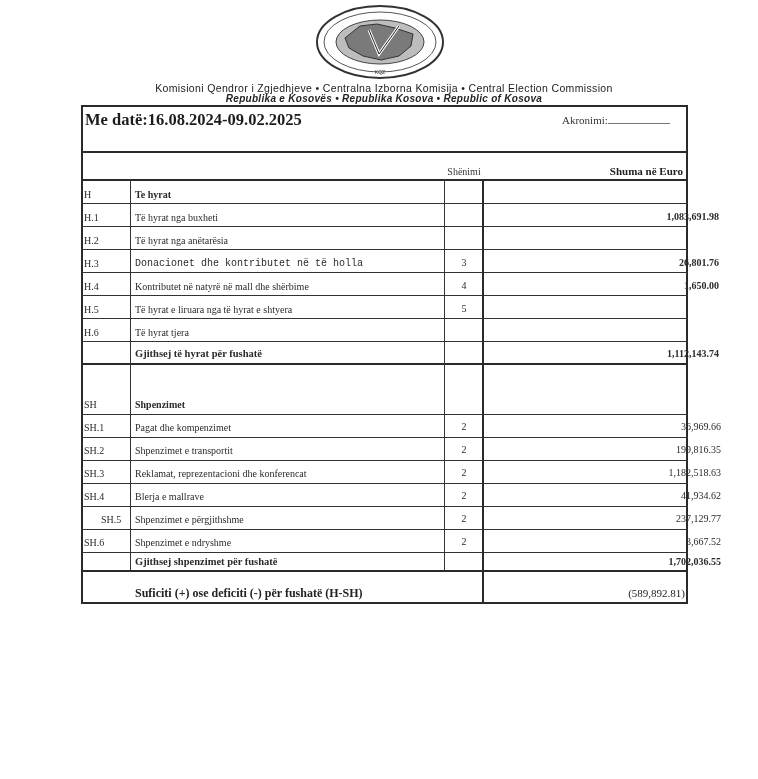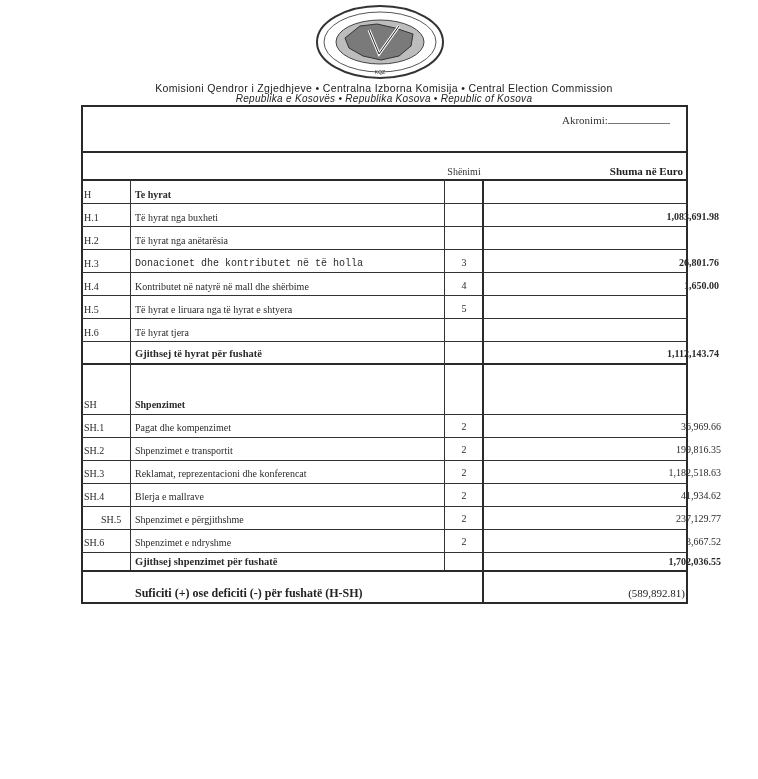--- a/index.html
+++ b/index.html
@@ -11,21 +11,21 @@
     position: absolute; left: 315px; top: 4px; width: 130px; height: 76px;
   }
   .org-line1 {
     position: absolute; left: 78px; top: 82px; width: 612px; text-align: center;
     font-family: "Liberation Sans", sans-serif; font-size: 10.5px; letter-spacing: 0.35px;
     color: #222; white-space: nowrap;
   }
   .org-line2 {
     position: absolute; left: 78px; top: 93px; width: 612px; text-align: center;
     font-family: "Liberation Sans", sans-serif; font-size: 10px; font-style: italic;
-    letter-spacing: 0.3px; color: #222; white-space: nowrap;
+    letter-spacing: 0.3px; color: #222; white-space: nowrap; font-weight: bold;
   }
   .frame {
     position: absolute; left: 81px; top: 105px; width: 607px; height: 499px;
     border: 2px solid #2a2a2a; box-sizing: border-box;
   }
   .title-block {
     position: absolute; left: 85px; top: 109px;
     font-family: "Liberation Serif", serif; font-weight: bold; font-size: 16.5px; line-height: 21px;
     color: #1c1c1c;
   }
@@ -64,20 +64,21 @@
     <text x="65" y="70" font-size="5" text-anchor="middle" fill="#333" font-family="Liberation Sans, sans-serif">KQZ</text>
   </svg>
 </div>
 
 <div class="org-line1">Komisioni Qendror i Zgjedhjeve  •  Centralna Izborna Komisija  •  Central Election Commission</div>
 <div class="org-line2">Republika e Kosovës  •  Republika Kosova  •  Republic of Kosova</div>
 
 <div class="frame"></div>
 
 <div class="title-block">
+  <div>Me datë:16.08.2024-09.02.2025</div>
 </div>
 
 <div class="akronimi">
   <span>Akronimi:</span><span class="blank"></span>
 </div>
 
 <div class="hline thick" style="left:81px; top:151px; width:607px;"></div>
 <div class="hline thick" style="left:81px; top:179px; width:607px;"></div>
 <div class="hline" style="left:81px; top:203px; width:607px;"></div>
 <div class="hline" style="left:81px; top:226px; width:607px;"></div>

